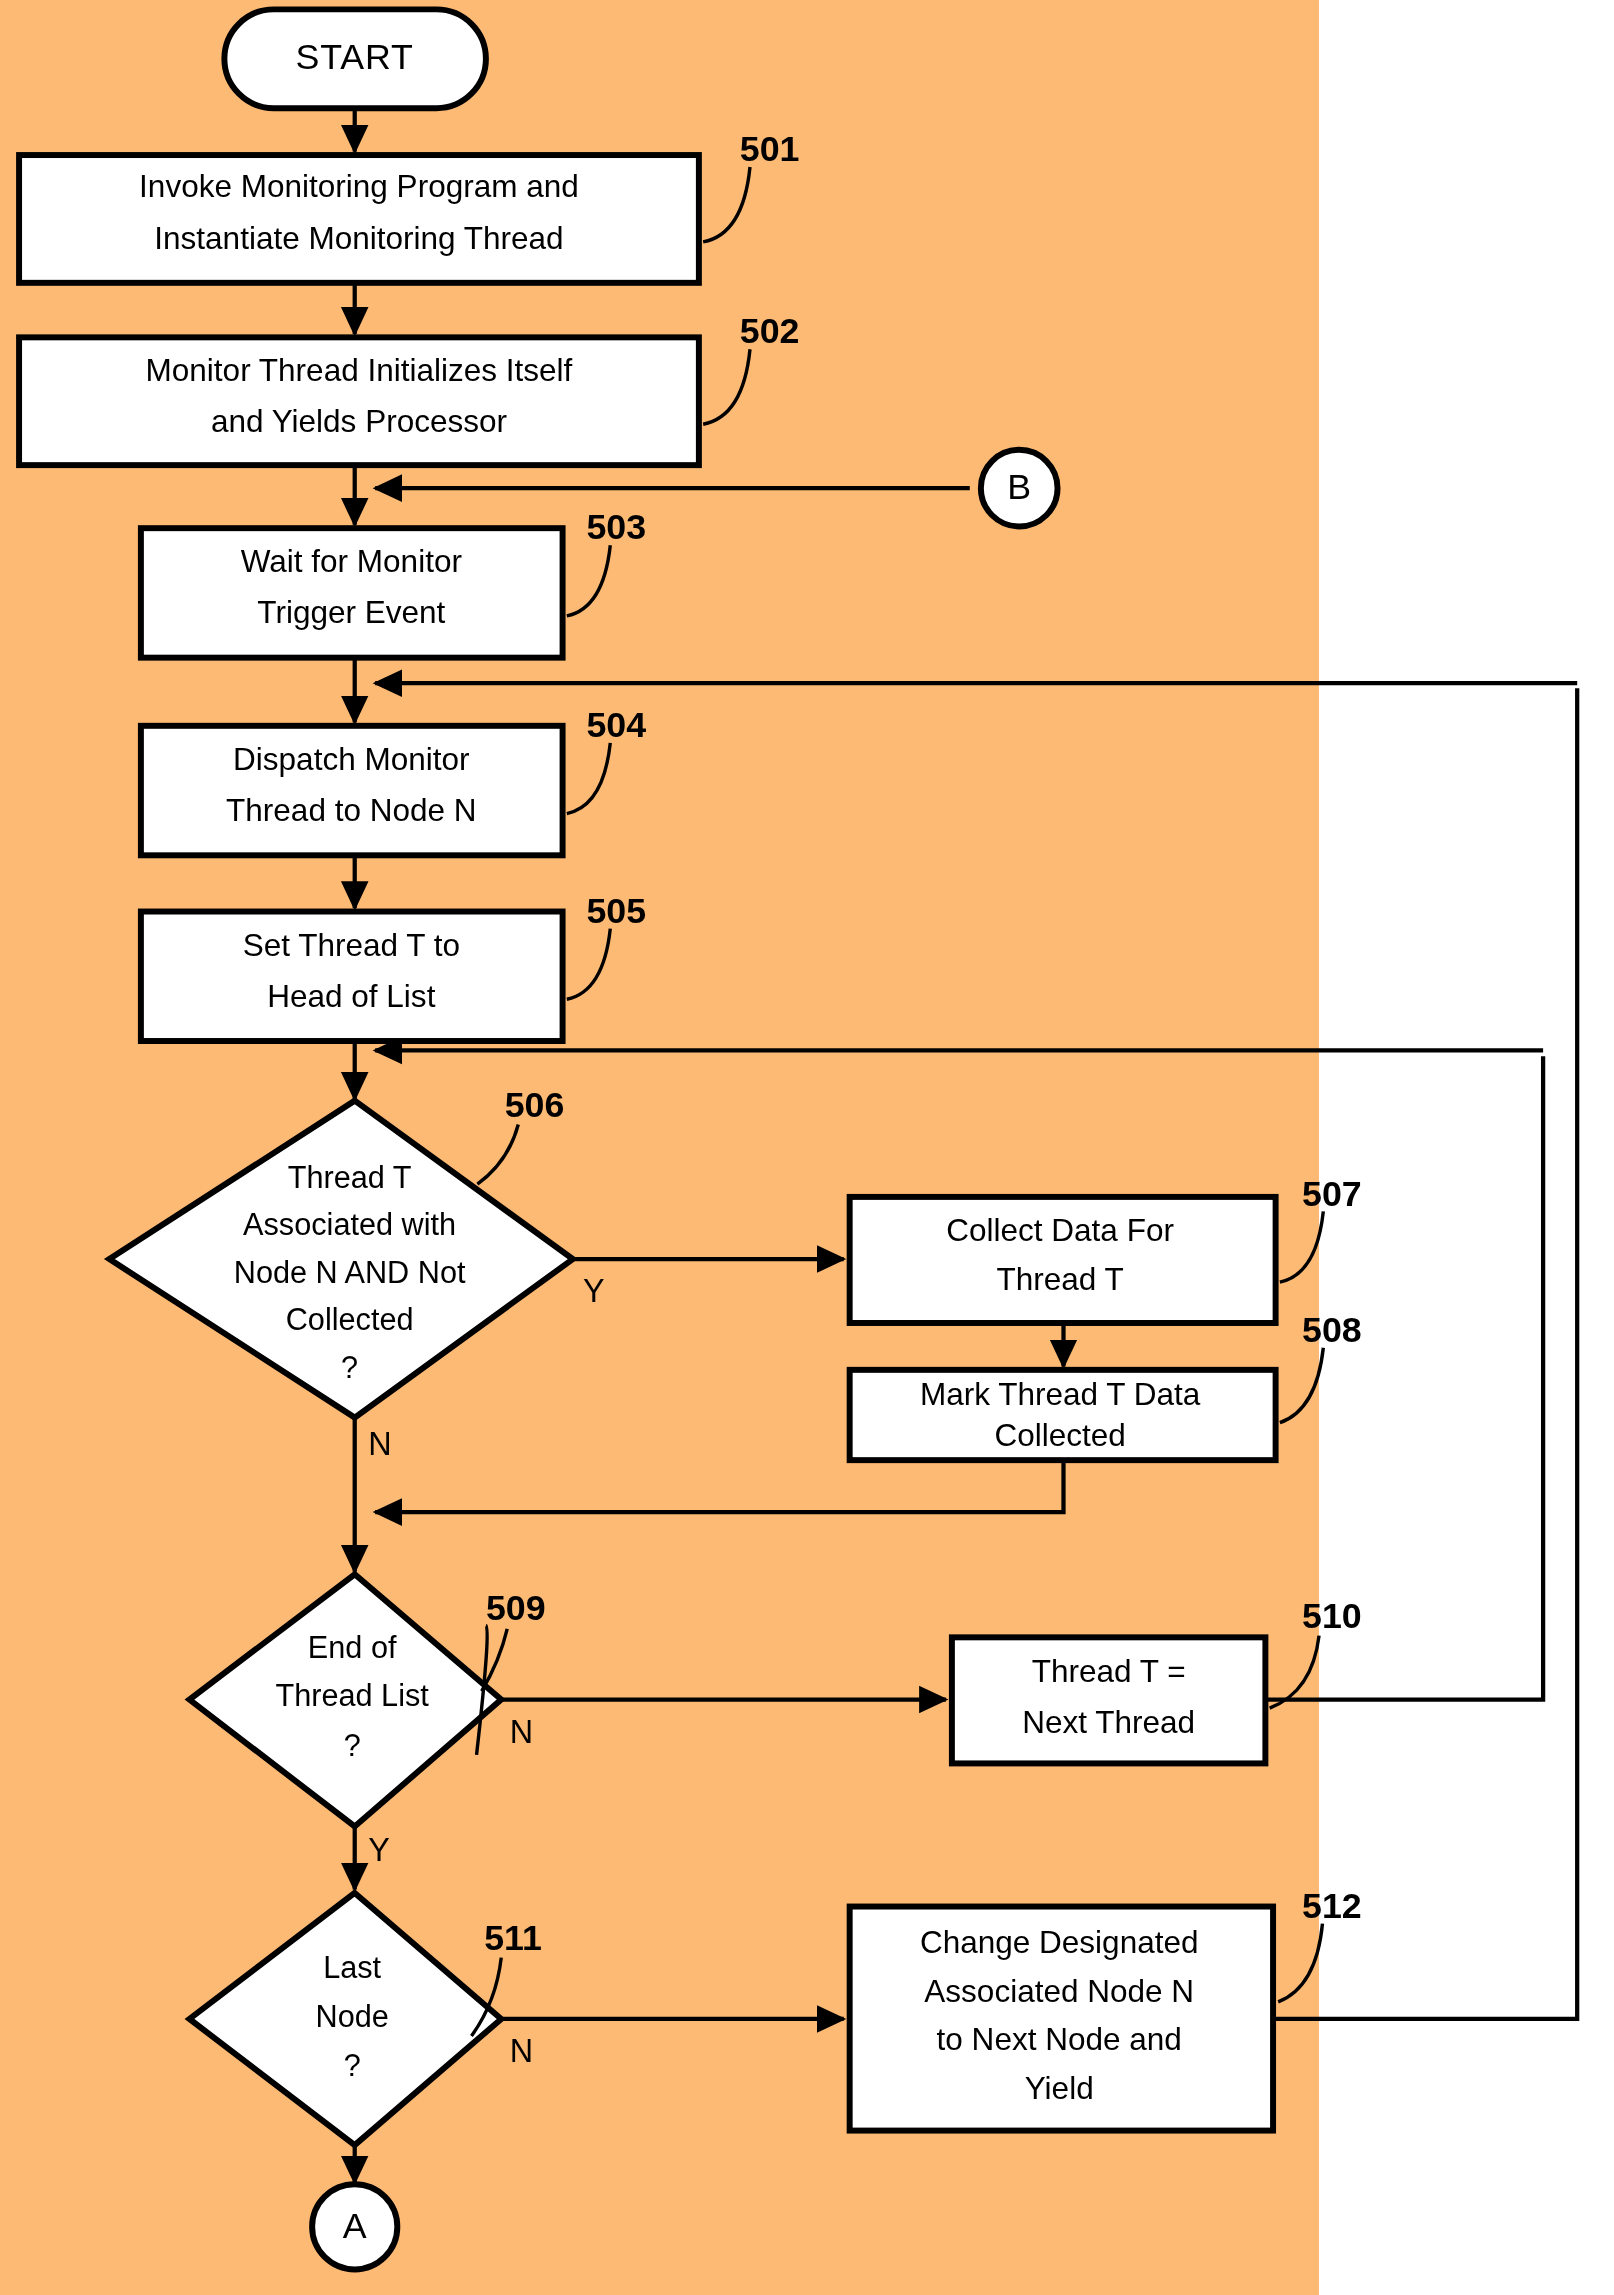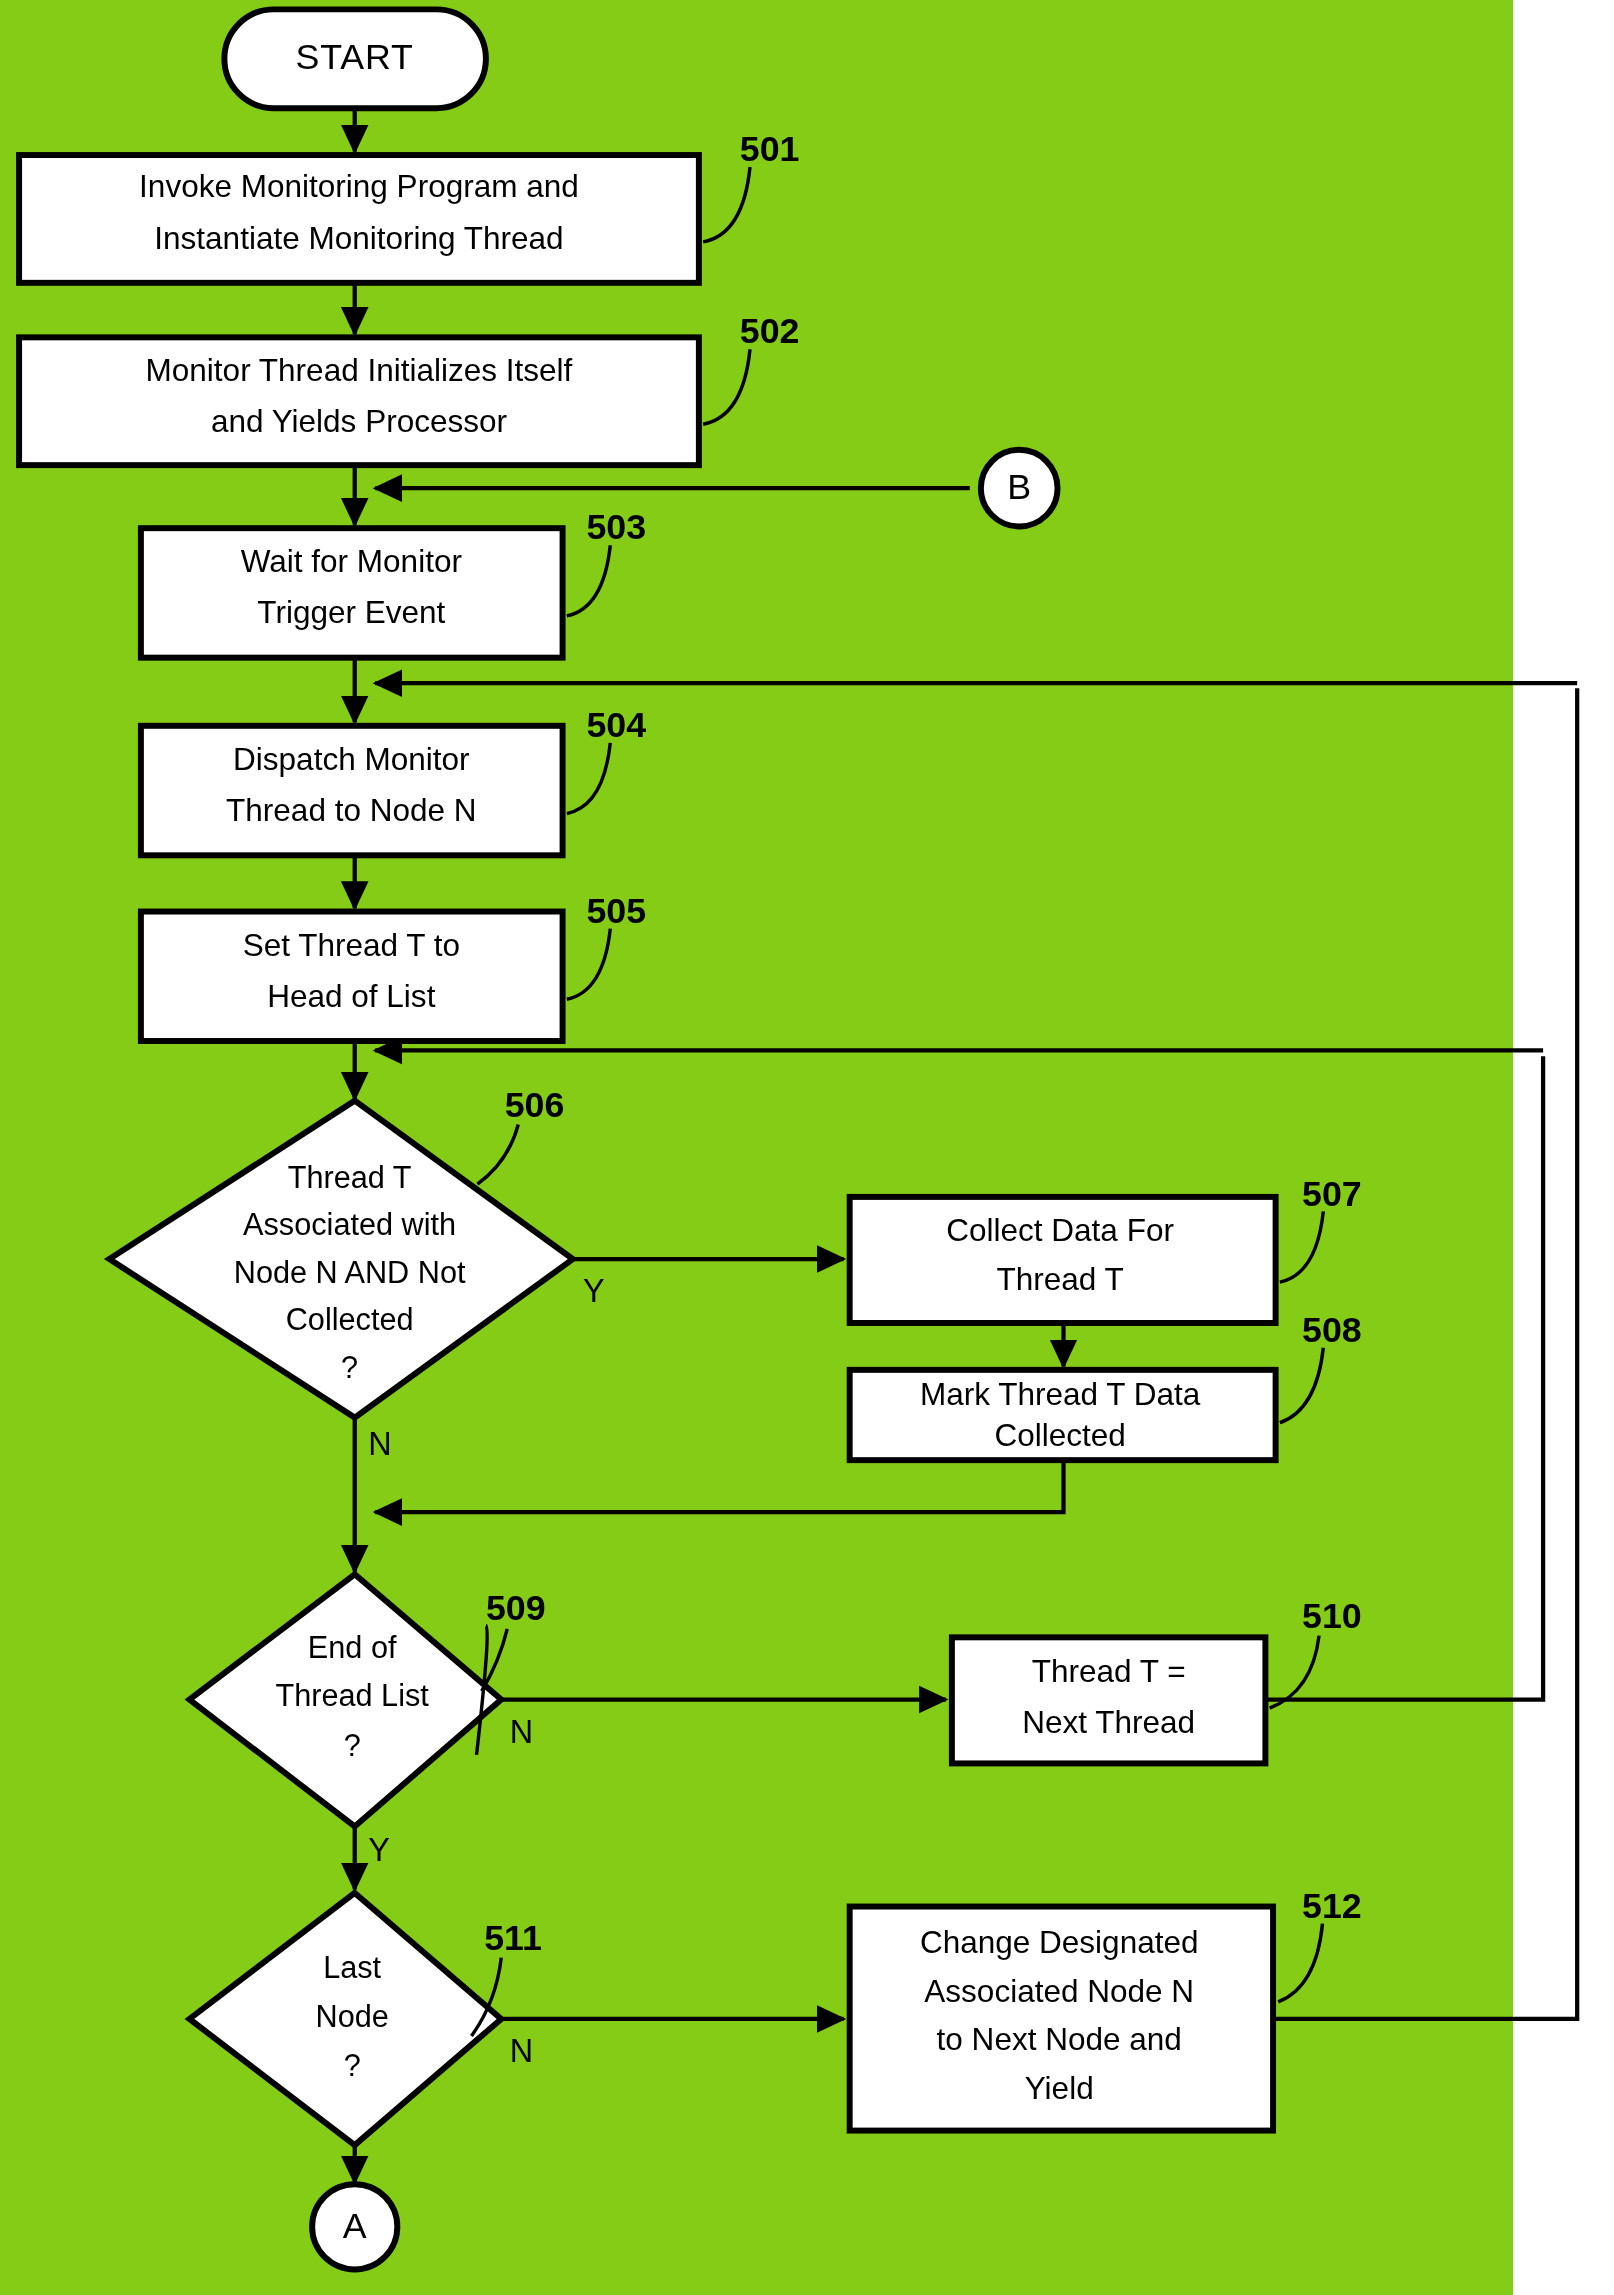--- a/index.html
+++ b/index.html
@@ -9,23 +9,23 @@
     background: #ffffff;
   }
   body {
     width: 1615px;
     height: 2295px;
     font-family: "Liberation Sans", sans-serif;
     overflow: hidden;
   }
   #flowchart-root {
     position: relative;
-    width: 1513px;
+    width: 1319px;
     height: 2295px;
-    background: #84cc16;
+    background: #fdba74;
   }
   svg#flow-svg {
     display: block;
     width: 1615px;
     height: 2295px;
   }
   .node-shape {
     fill: #ffffff;
     stroke: #000000;
     stroke-width: 7;

